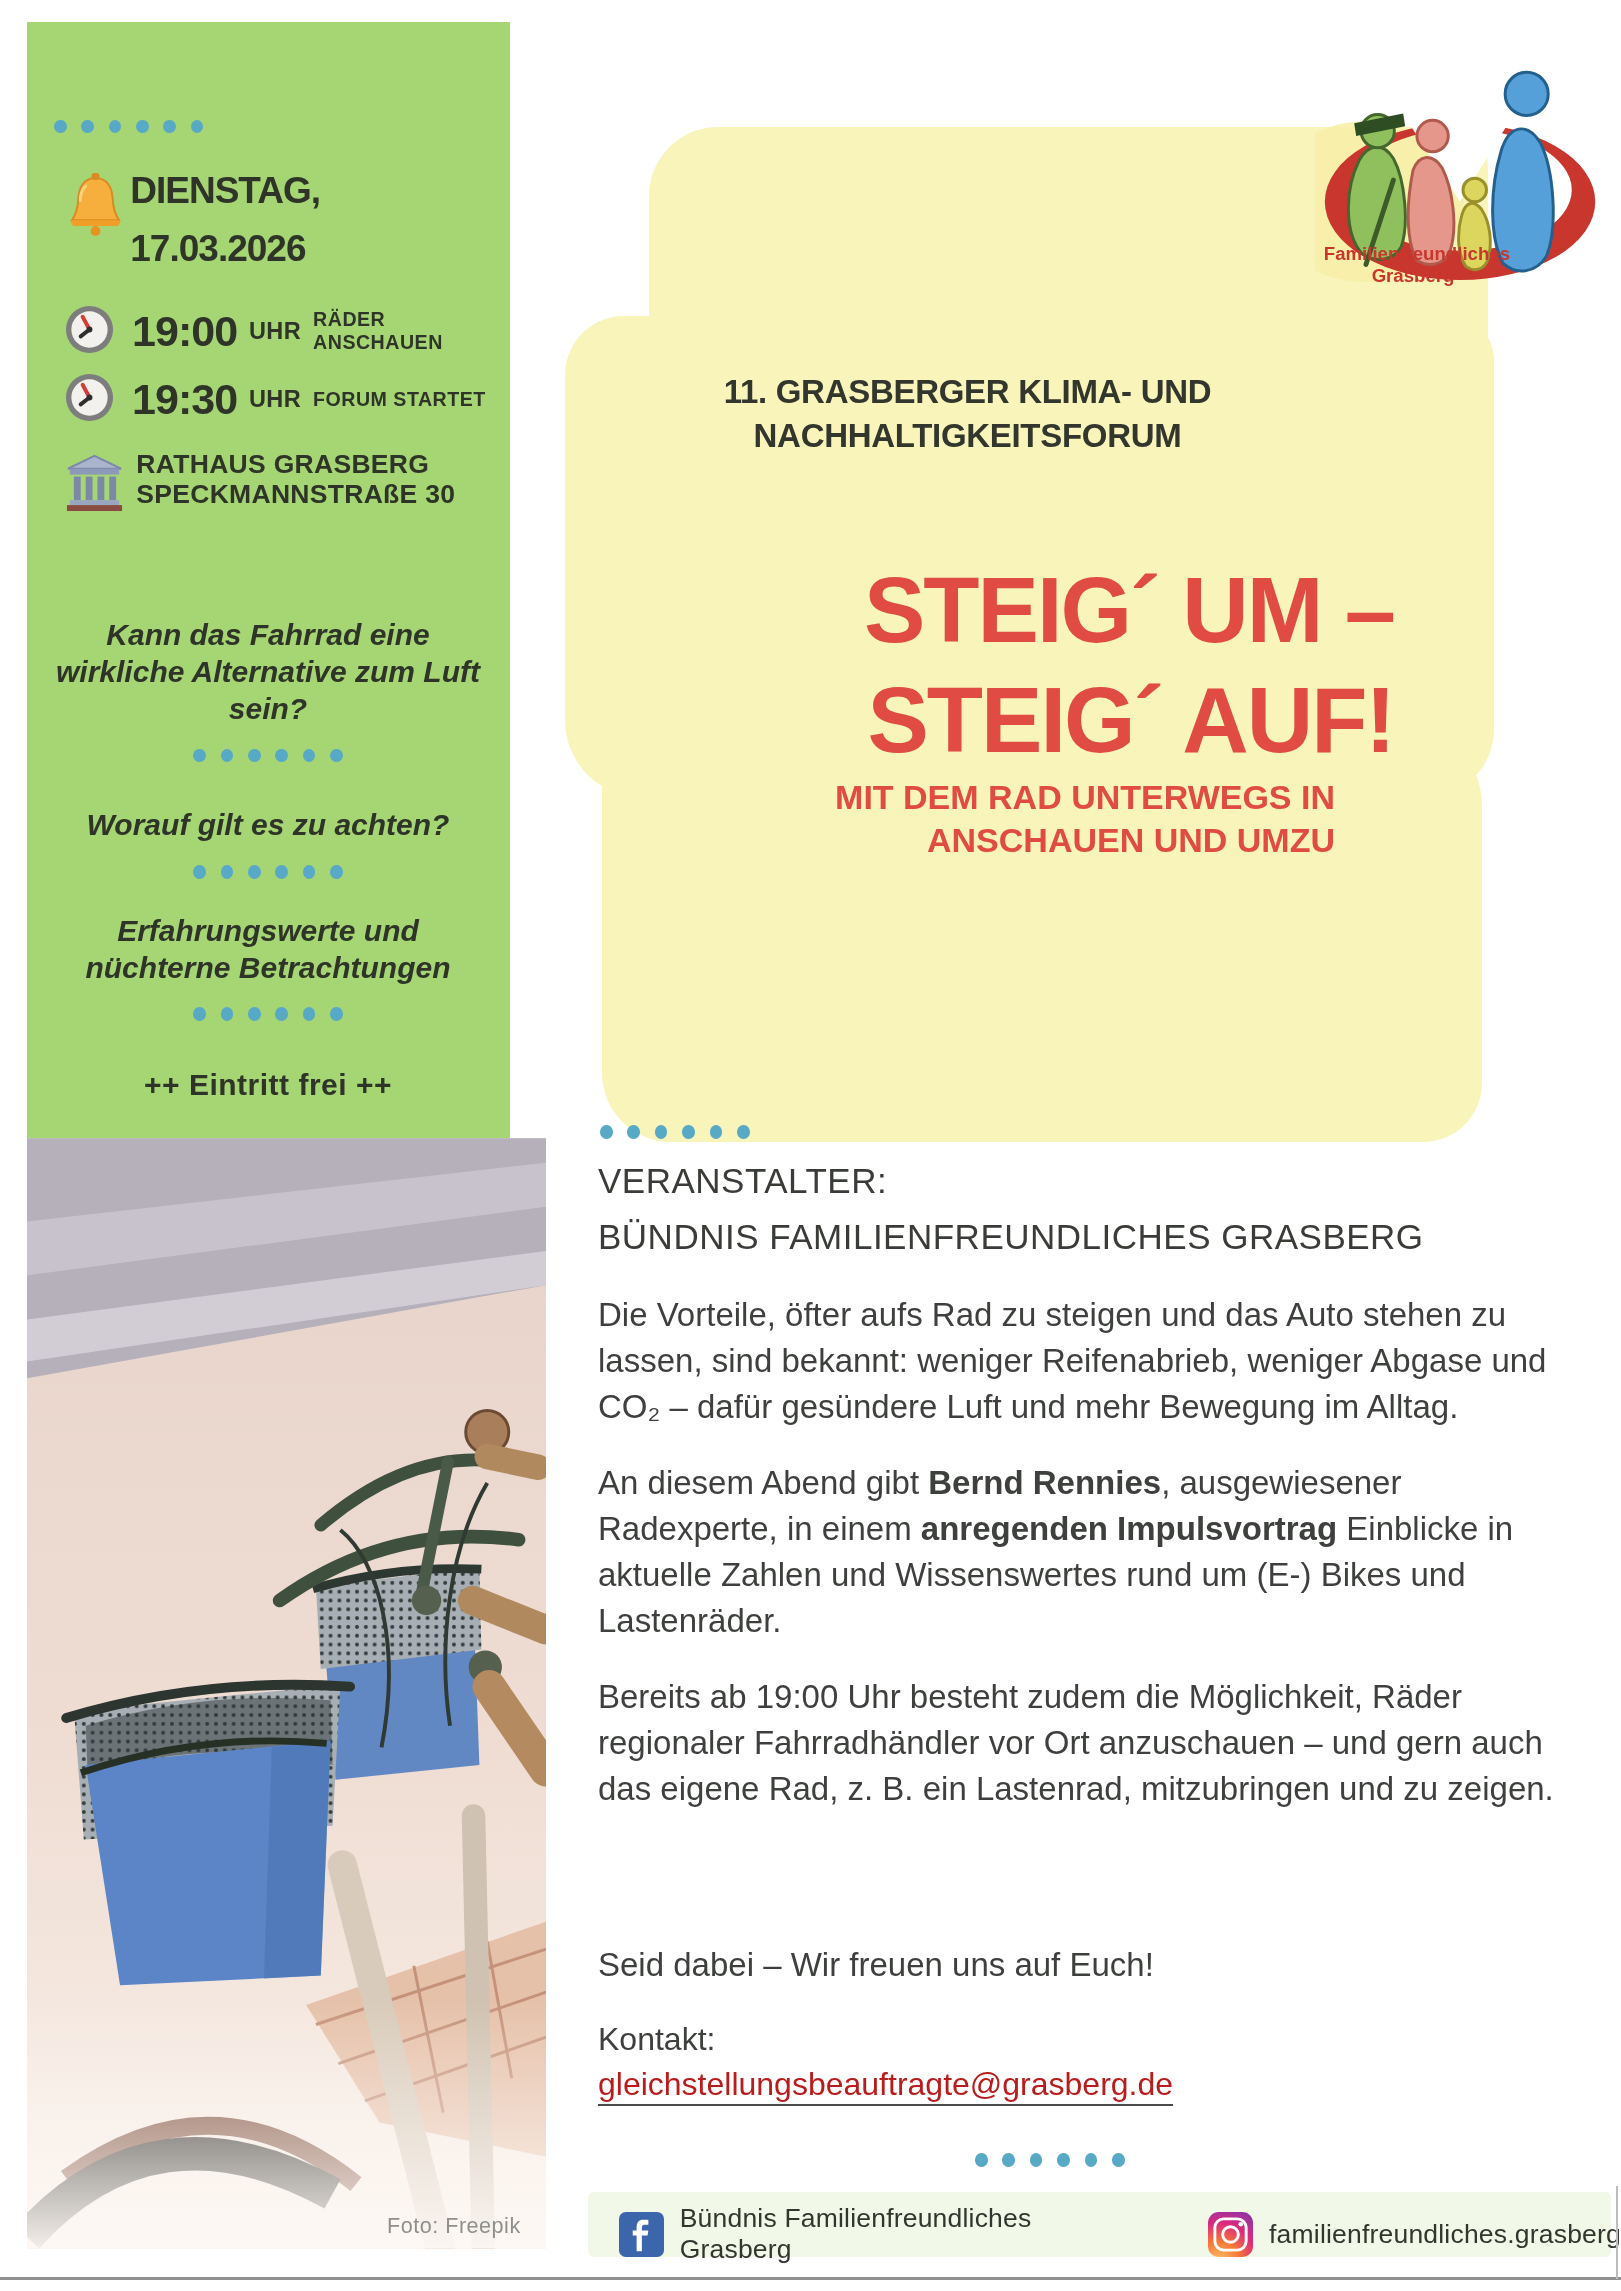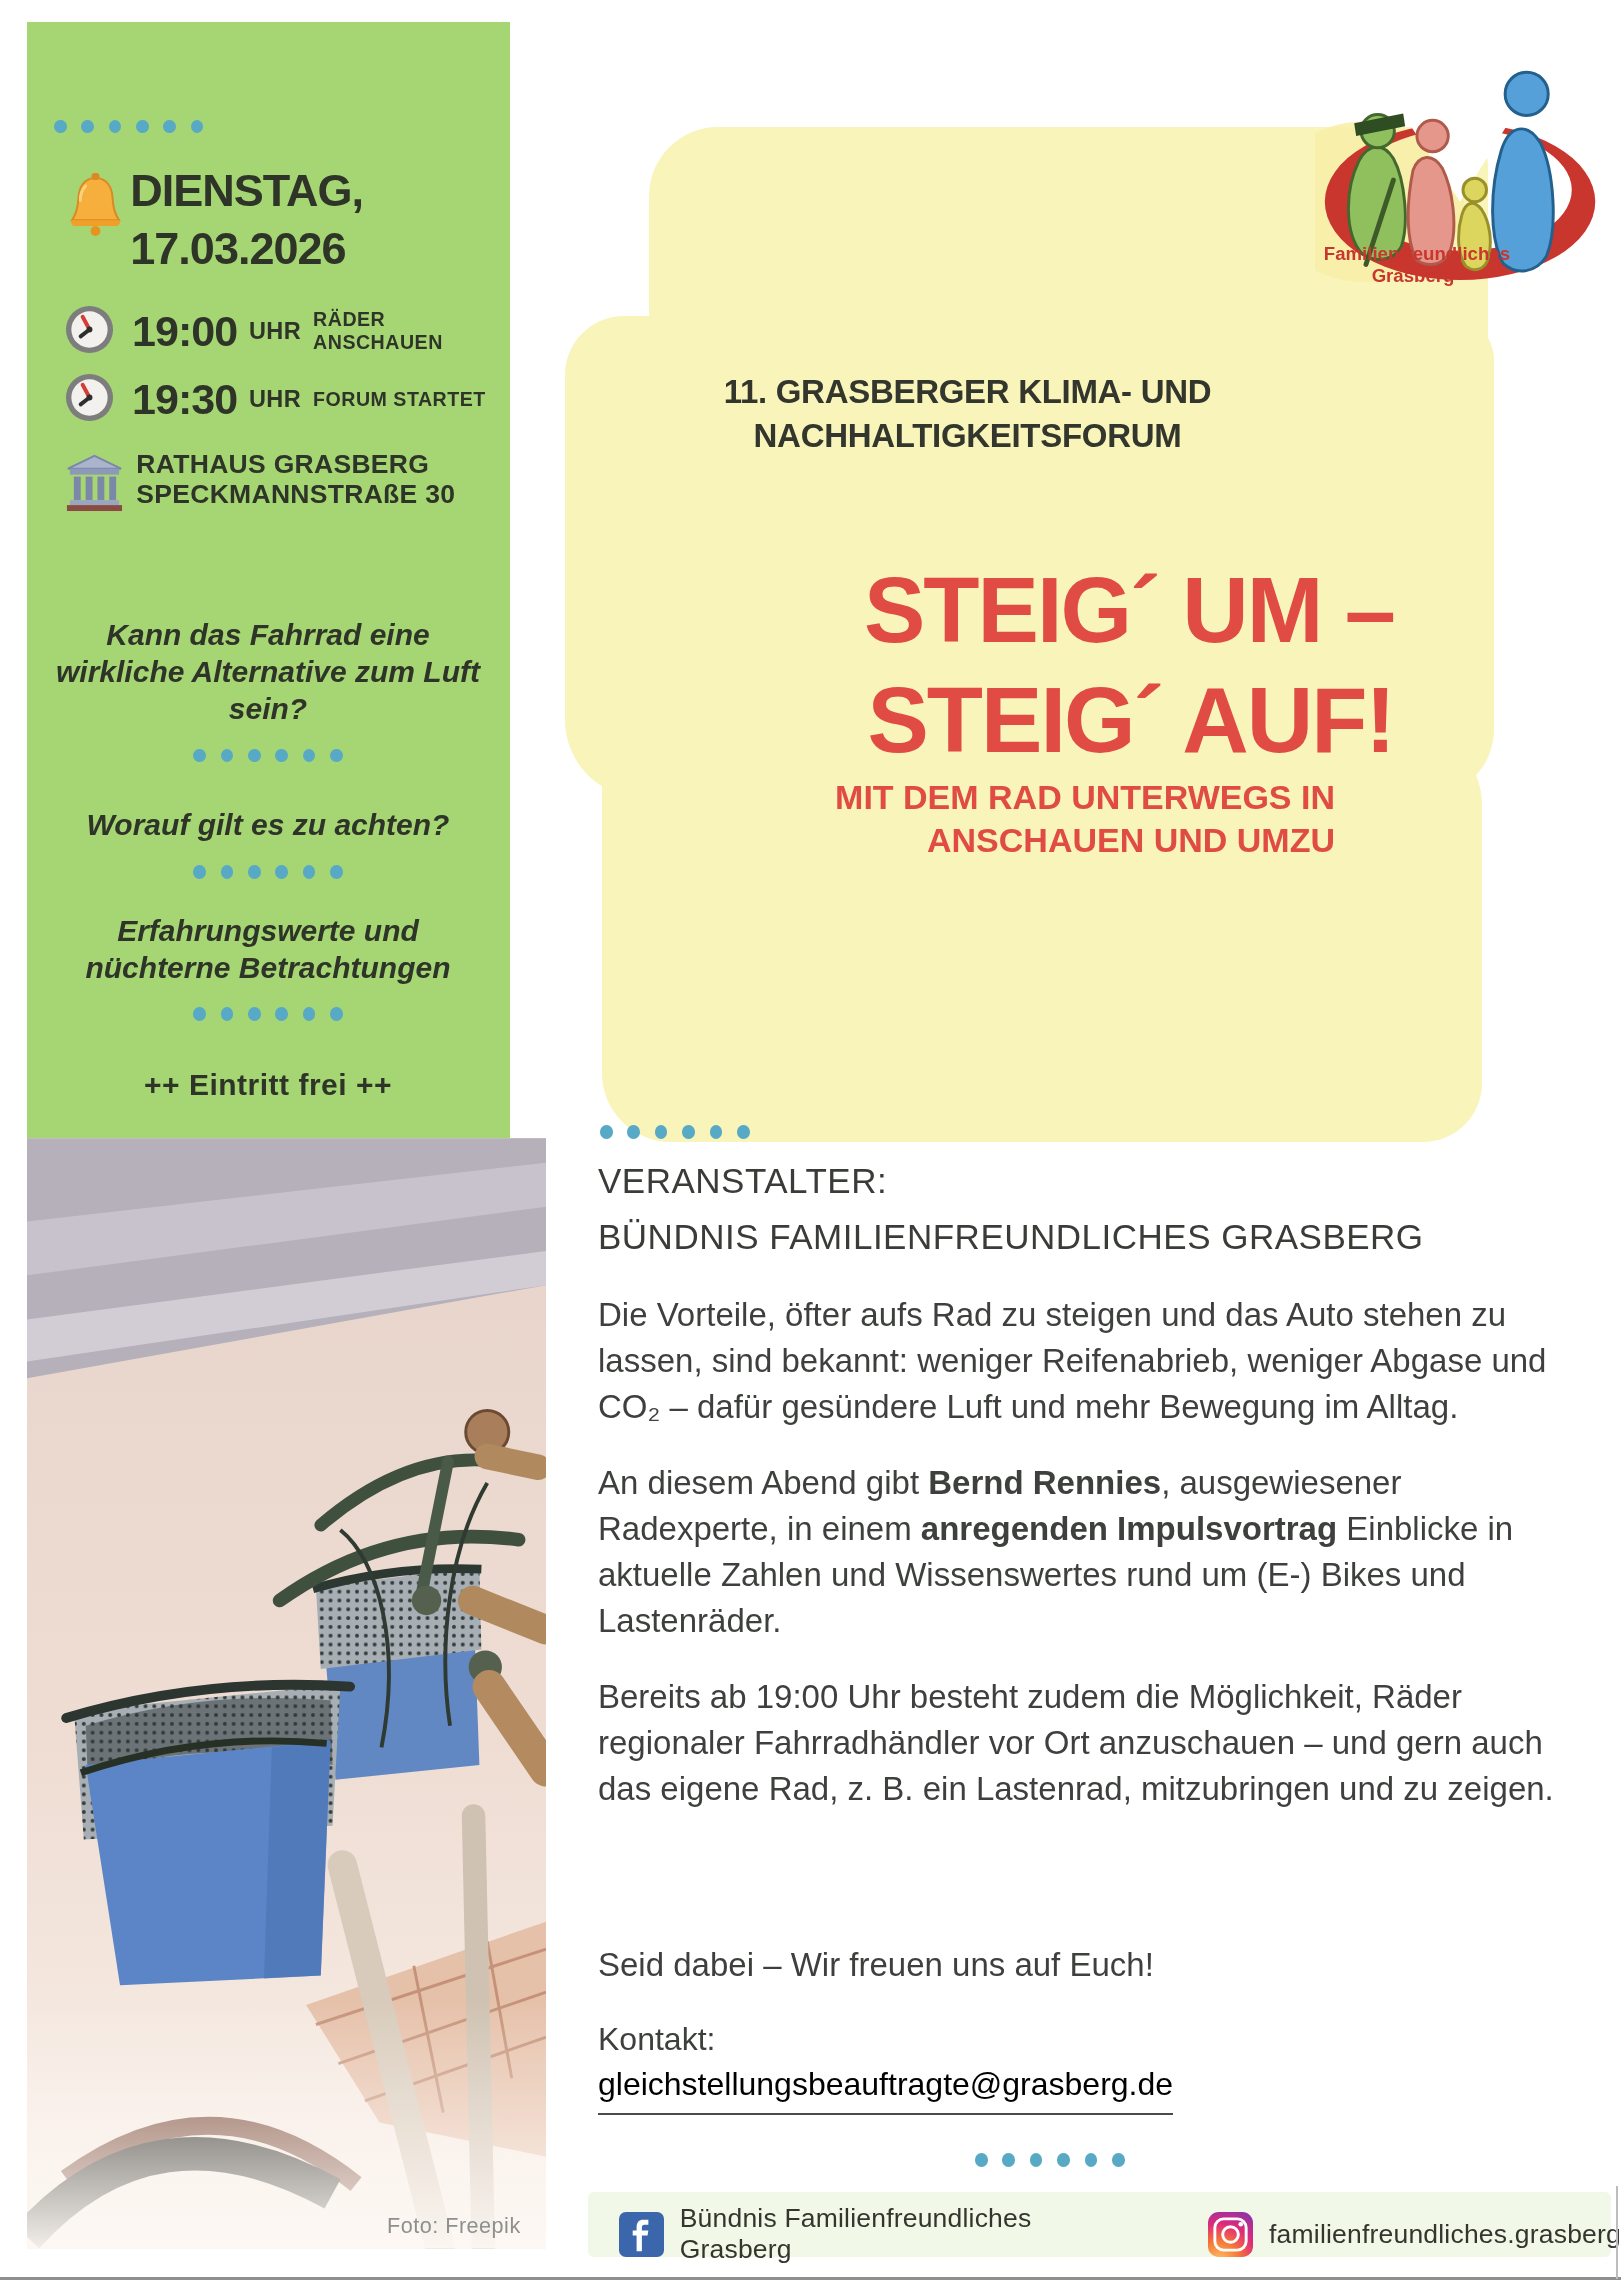--- a/index.html
+++ b/index.html
@@ -12,21 +12,21 @@
   .sidebar{
     position:absolute;left:26.5px;top:21.6px;width:483px;height:1116px;
     background:#a6d674;display:flex;flex-direction:column;align-items:center;
     color:#2f3428;
   }
   .dots{display:flex;gap:14.7px;}
   .dots span{width:12.7px;height:13.7px;border-radius:50%;background:#58a9c6;display:block;}
   .dots-top{align-self:flex-start;margin:98px 0 0 27.4px;}
   .date-row{align-self:flex-start;display:flex;margin:29px 0 0 43px;}
   .bell-wrap{width:51px;margin-top:9.8px;flex:none;}
-  .date-text{font-size:45px;line-height:58px;font-weight:bold;letter-spacing:-1px;margin-left:9.8px;}
+  .date-text{font-size:37px;line-height:58px;font-weight:bold;letter-spacing:-1px;margin-left:9.8px;}
   .time-row{align-self:flex-start;display:flex;align-items:center;margin:25.5px 0 0 37px;}
   .time-row.second{margin-top:13.7px;}
   .clock-wrap{width:51px;flex:none;}
   .time-big{font-size:43px;font-weight:bold;margin-left:17.6px;letter-spacing:-1px;}
   .time-unit{font-size:23.5px;font-weight:bold;margin-left:11.8px;letter-spacing:0.5px;}
   .time-label{font-size:19.6px;font-weight:bold;margin-left:11.8px;letter-spacing:0.5px;}
   .venue-row{align-self:flex-start;display:flex;margin:21.6px 0 0 37px;}
   .building-wrap{width:61px;flex:none;margin-top:2px;}
   .venue-text{font-size:26.5px;line-height:30px;font-weight:bold;margin-left:11.8px;letter-spacing:0.3px;}
   .question{font-style:italic;font-weight:bold;font-size:30px;line-height:37px;text-align:center;width:431px;}
@@ -62,22 +62,22 @@
   }
   .dots-main{position:absolute;left:600px;top:1125px;}
   .organizer-label{position:absolute;left:598px;top:1161px;font-size:35px;color:#3a3c38;letter-spacing:0.5px;}
   .organizer-name{position:absolute;left:598px;top:1217px;font-size:35px;color:#3a3c38;letter-spacing:0.5px;}
   .body-copy{position:absolute;left:598px;top:1292px;width:965px;color:#3d403c;}
   .body-copy p{margin:0 0 30px 0;font-size:33px;line-height:46px;}
   .body-copy .b{font-weight:bold;}
   .closing{position:absolute;left:598px;top:1946px;font-size:33px;color:#3d403c;}
   .contact-label{position:absolute;left:598px;top:2021px;font-size:32px;color:#3d403c;}
   .contact-email{
-    position:absolute;left:598px;top:2066px;font-size:32px;color:#000000;
-    text-decoration:none;border-bottom:2.9px solid #4a4c49;padding-bottom:10px;cursor:pointer;
+    position:absolute;left:598px;top:2066px;font-size:32px;color:#b91c1c;
+    text-decoration:none;border-bottom:2.9px solid #4a4c49;padding-bottom:1px;cursor:pointer;
   }
   .dots-prefooter{position:absolute;left:975px;top:2153px;}
   .footer-band{position:absolute;left:588px;top:2192px;width:1023px;height:65px;background:rgba(214,236,186,.35);border-radius:5.9px;}
   .footer{position:absolute;left:619px;top:2203px;display:flex;align-items:center;}
   .social-icon{width:45px;height:45px;flex:none;}
   .social-label{font-size:26.5px;color:#33362e;margin-left:15.7px;letter-spacing:0.2px;}
   .ig-group{margin-left:92px;display:flex;align-items:center;}
   .fb-group{display:flex;align-items:center;}
   .scan-bottom{position:absolute;left:0;top:2277px;width:100%;height:2.9px;background:#6a6a6a;opacity:.75;}
   .scan-right{position:absolute;right:2.9px;top:2186px;width:2px;height:93px;background:#bdbdbd;}

